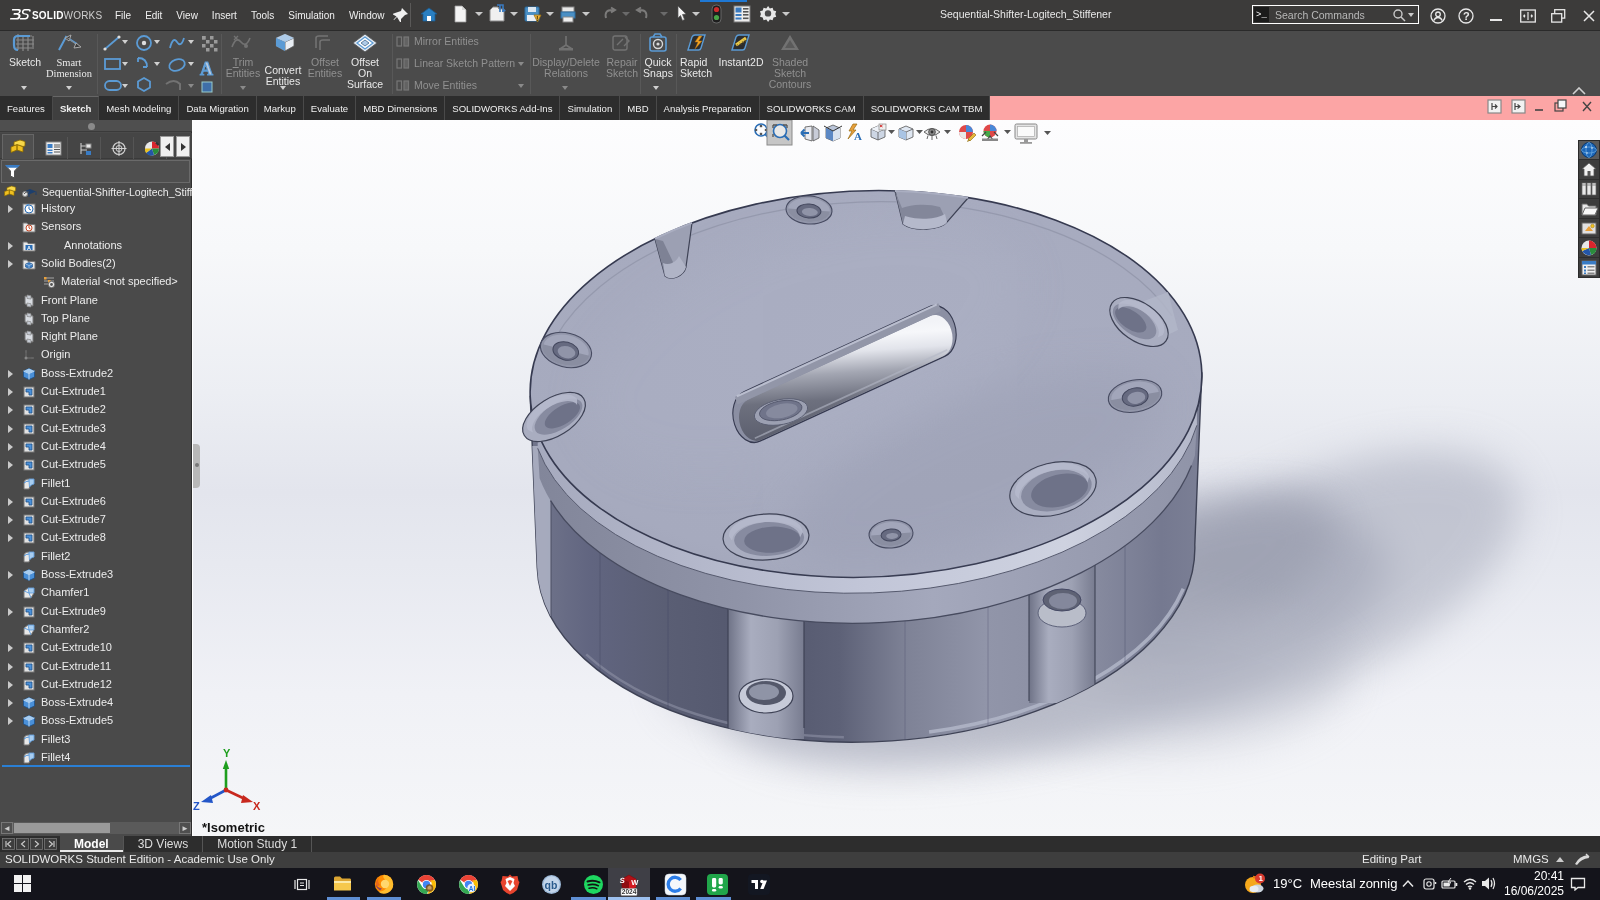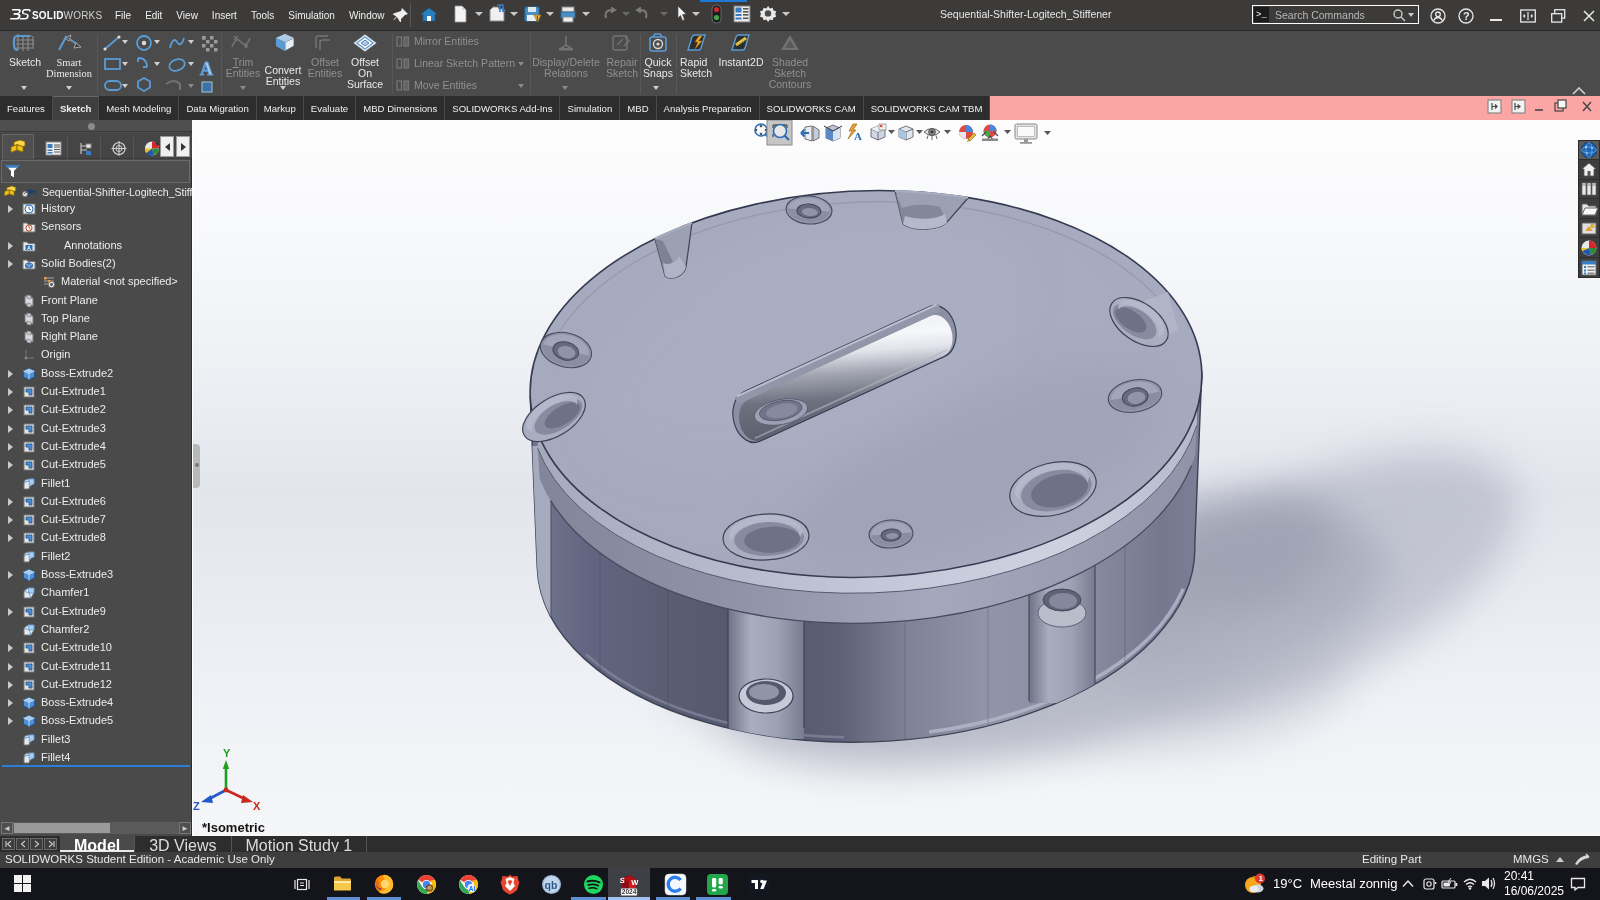--- a/index.html
+++ b/index.html
@@ -999,21 +999,21 @@
         <rect x="28.5" y="0.5" width="12" height="11"></rect>
         <rect x="42.5" y="0.5" width="12" height="11"></rect>
       </g>
       <g stroke="#ccc" stroke-width="1.1" fill="none">
         <path d="M4 3 L4 9 M9 3 L5.5 6 L9 9"></path>
         <path d="M23 3 L19.5 6 L23 9"></path>
         <path d="M33 3 L36.5 6 L33 9"></path>
         <path d="M47 3 L50.5 6 L47 9 M52 3 L52 9"></path>
       </g>
     </svg>
-<div style="position:absolute;left:60px;top:0;height:16px;display:flex;color:#ddd;font-size:16px;">
+<div style="position:absolute;left:60px;top:0;height:16px;display:flex;color:#ddd;font-size:12px;">
 <div style="padding:1px 14px;background:#4a4a4a;color:#fff;font-weight:bold;border-bottom:2px solid #e8e8e8;">Model</div>
 <div style="padding:1px 14px;border-left:1px solid #555;border-right:1px solid #555;">3D Views</div>
 <div style="padding:1px 14px;border-right:1px solid #555;">Motion Study 1</div>
 </div>
 </div>
 <div id="statusbar">
 <div style="position:absolute;left:5px;top:1px;">SOLIDWORKS Student Edition - Academic Use Only</div>
 <div style="position:absolute;left:1362px;top:1px;">Editing Part</div>
 <div style="position:absolute;left:1513px;top:1px;">MMGS</div>
 <div style="position:absolute;left:1556px;top:5px;width:0;height:0;border-left:4px solid transparent;border-right:4px solid transparent;border-bottom:5px solid #ccc;"></div>
@@ -1156,18 +1156,18 @@
         <path d="M2 5 Q8 -0.5 14 5" stroke-width="1.3"></path>
         <path d="M4 7.5 Q8 4 12 7.5" stroke-width="1.3"></path>
         <path d="M6 10 Q8 8.2 10 10" stroke-width="1.3"></path>
       </g>
       <circle cx="8" cy="11.5" r="1.2" fill="#e8e8e8"></circle>
     </svg>
 <svg style="position:absolute;left:1480px;top:8px;" width="17" height="15" viewBox="0 0 17 15">
       <path d="M2 5 L5 5 L9 1.5 L9 13.5 L5 10 L2 10 Z" fill="#e8e8e8"></path>
       <path d="M11 4 Q13 7.5 11 11 M13 2 Q16 7.5 13 13" stroke="#e8e8e8" stroke-width="1.2" fill="none"></path>
     </svg>
-<div style="position:absolute;left:1504px;top:1px;width:60px;text-align:left;color:#fff;font-size:12px;">20:41</div>
+<div style="position:absolute;left:1504px;top:1px;width:60px;text-align:right;color:#fff;font-size:12px;">20:41</div>
 <div style="position:absolute;left:1496px;top:16px;width:76px;text-align:center;color:#fff;font-size:12px;">16/06/2025</div>
 <svg style="position:absolute;left:1570px;top:9px;" width="16" height="14" viewBox="0 0 16 14">
       <path d="M1.5 1.5 L14.5 1.5 L14.5 10.5 L8 10.5 L5 13 L5 10.5 L1.5 10.5 Z" fill="none" stroke="#e8e8e8" stroke-width="1.3"></path>
     </svg>
 </div>
 
 </body></html>

